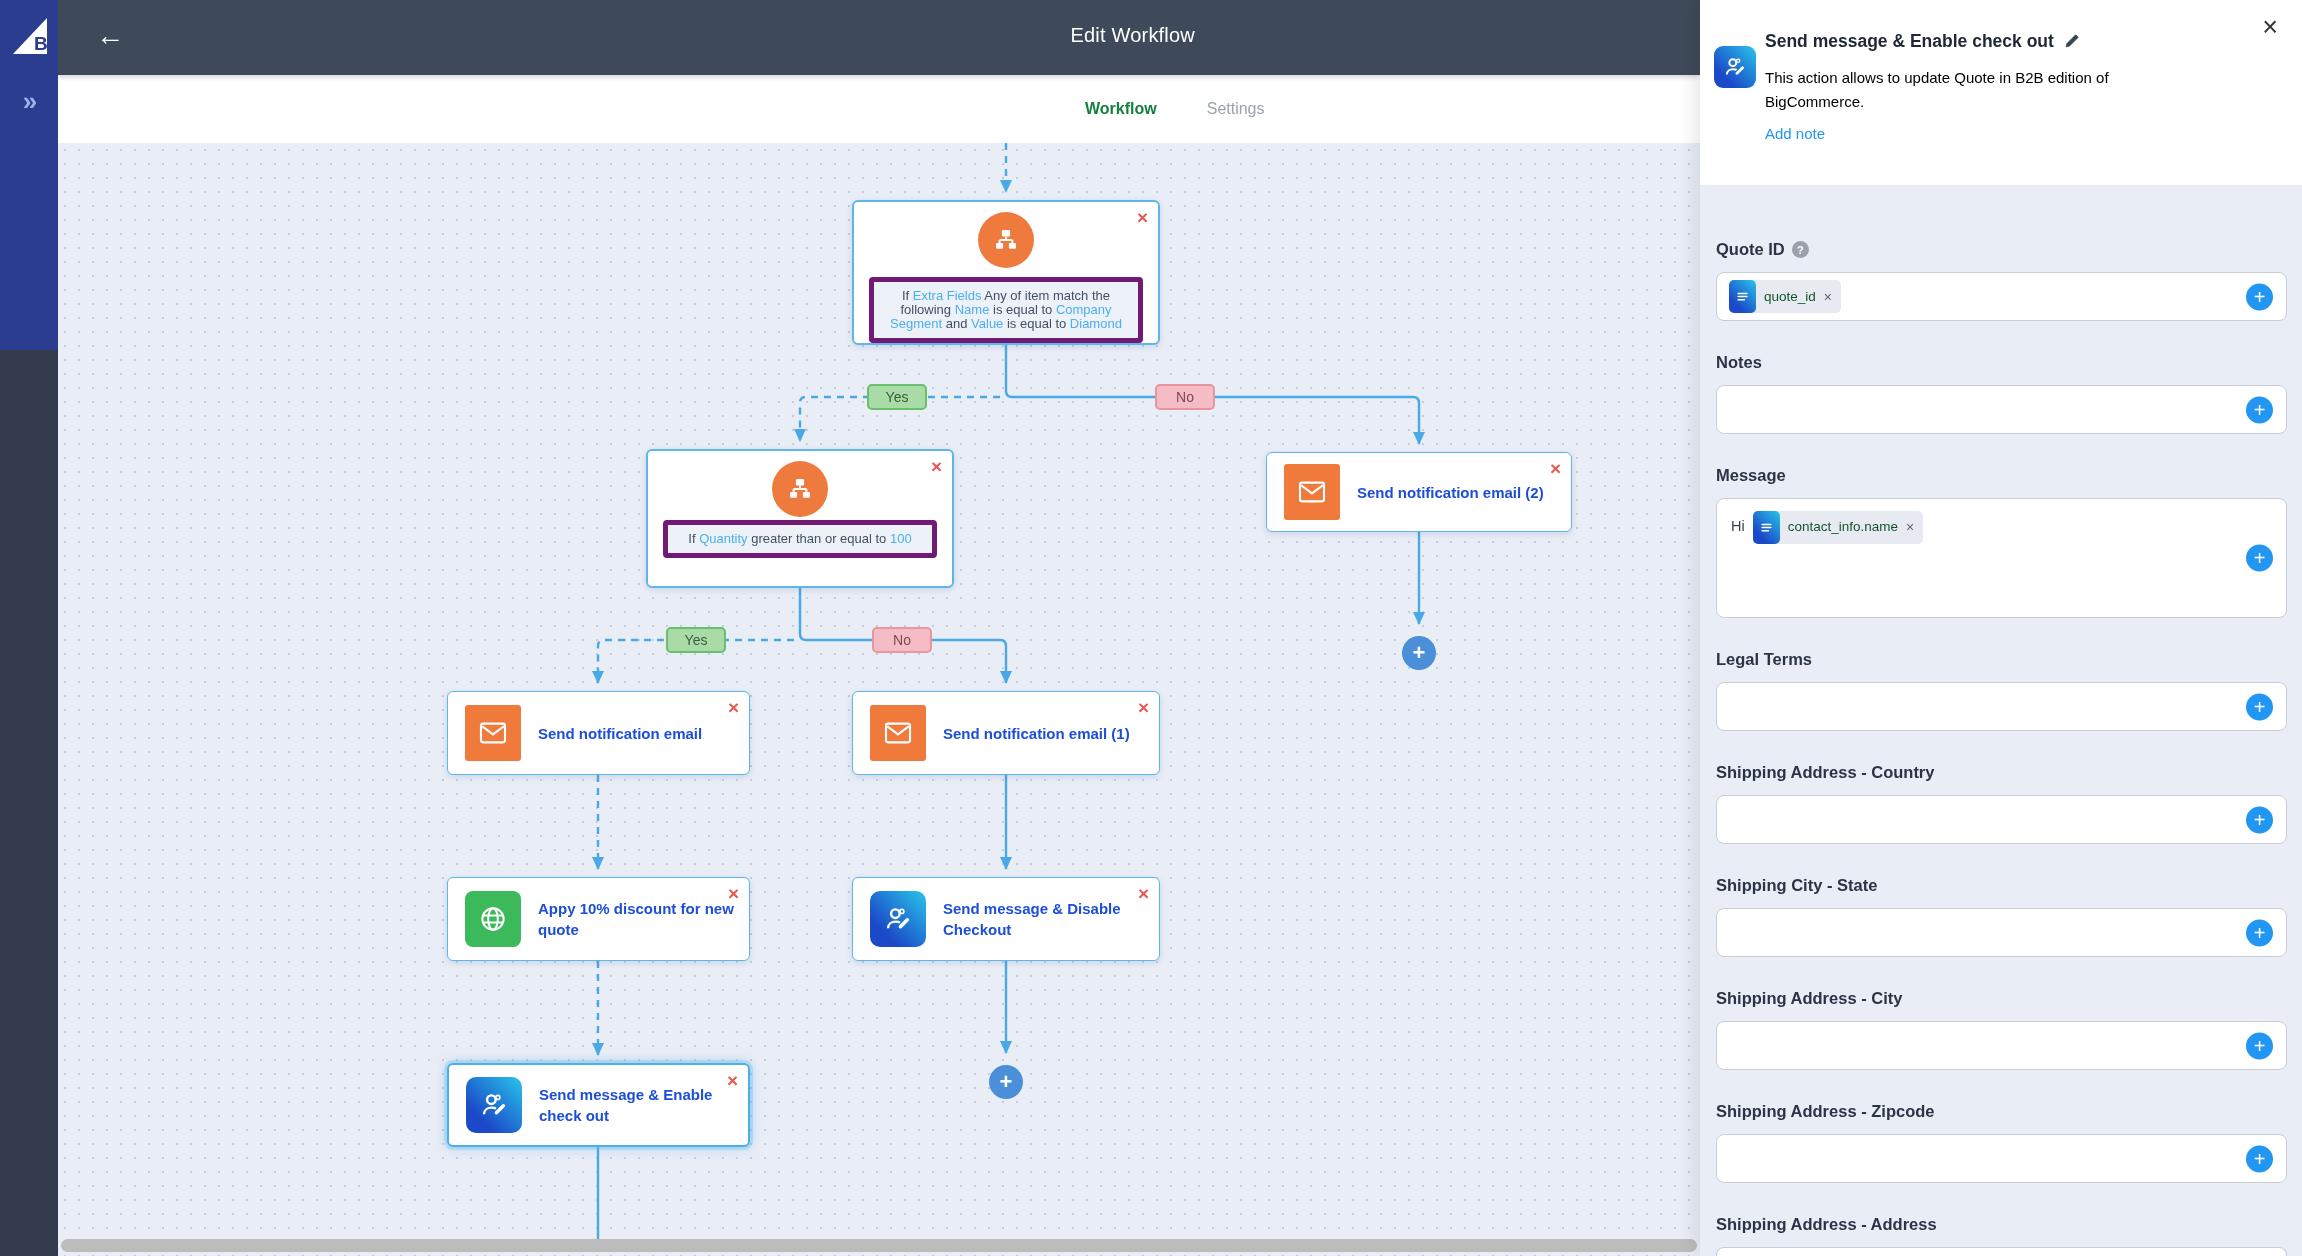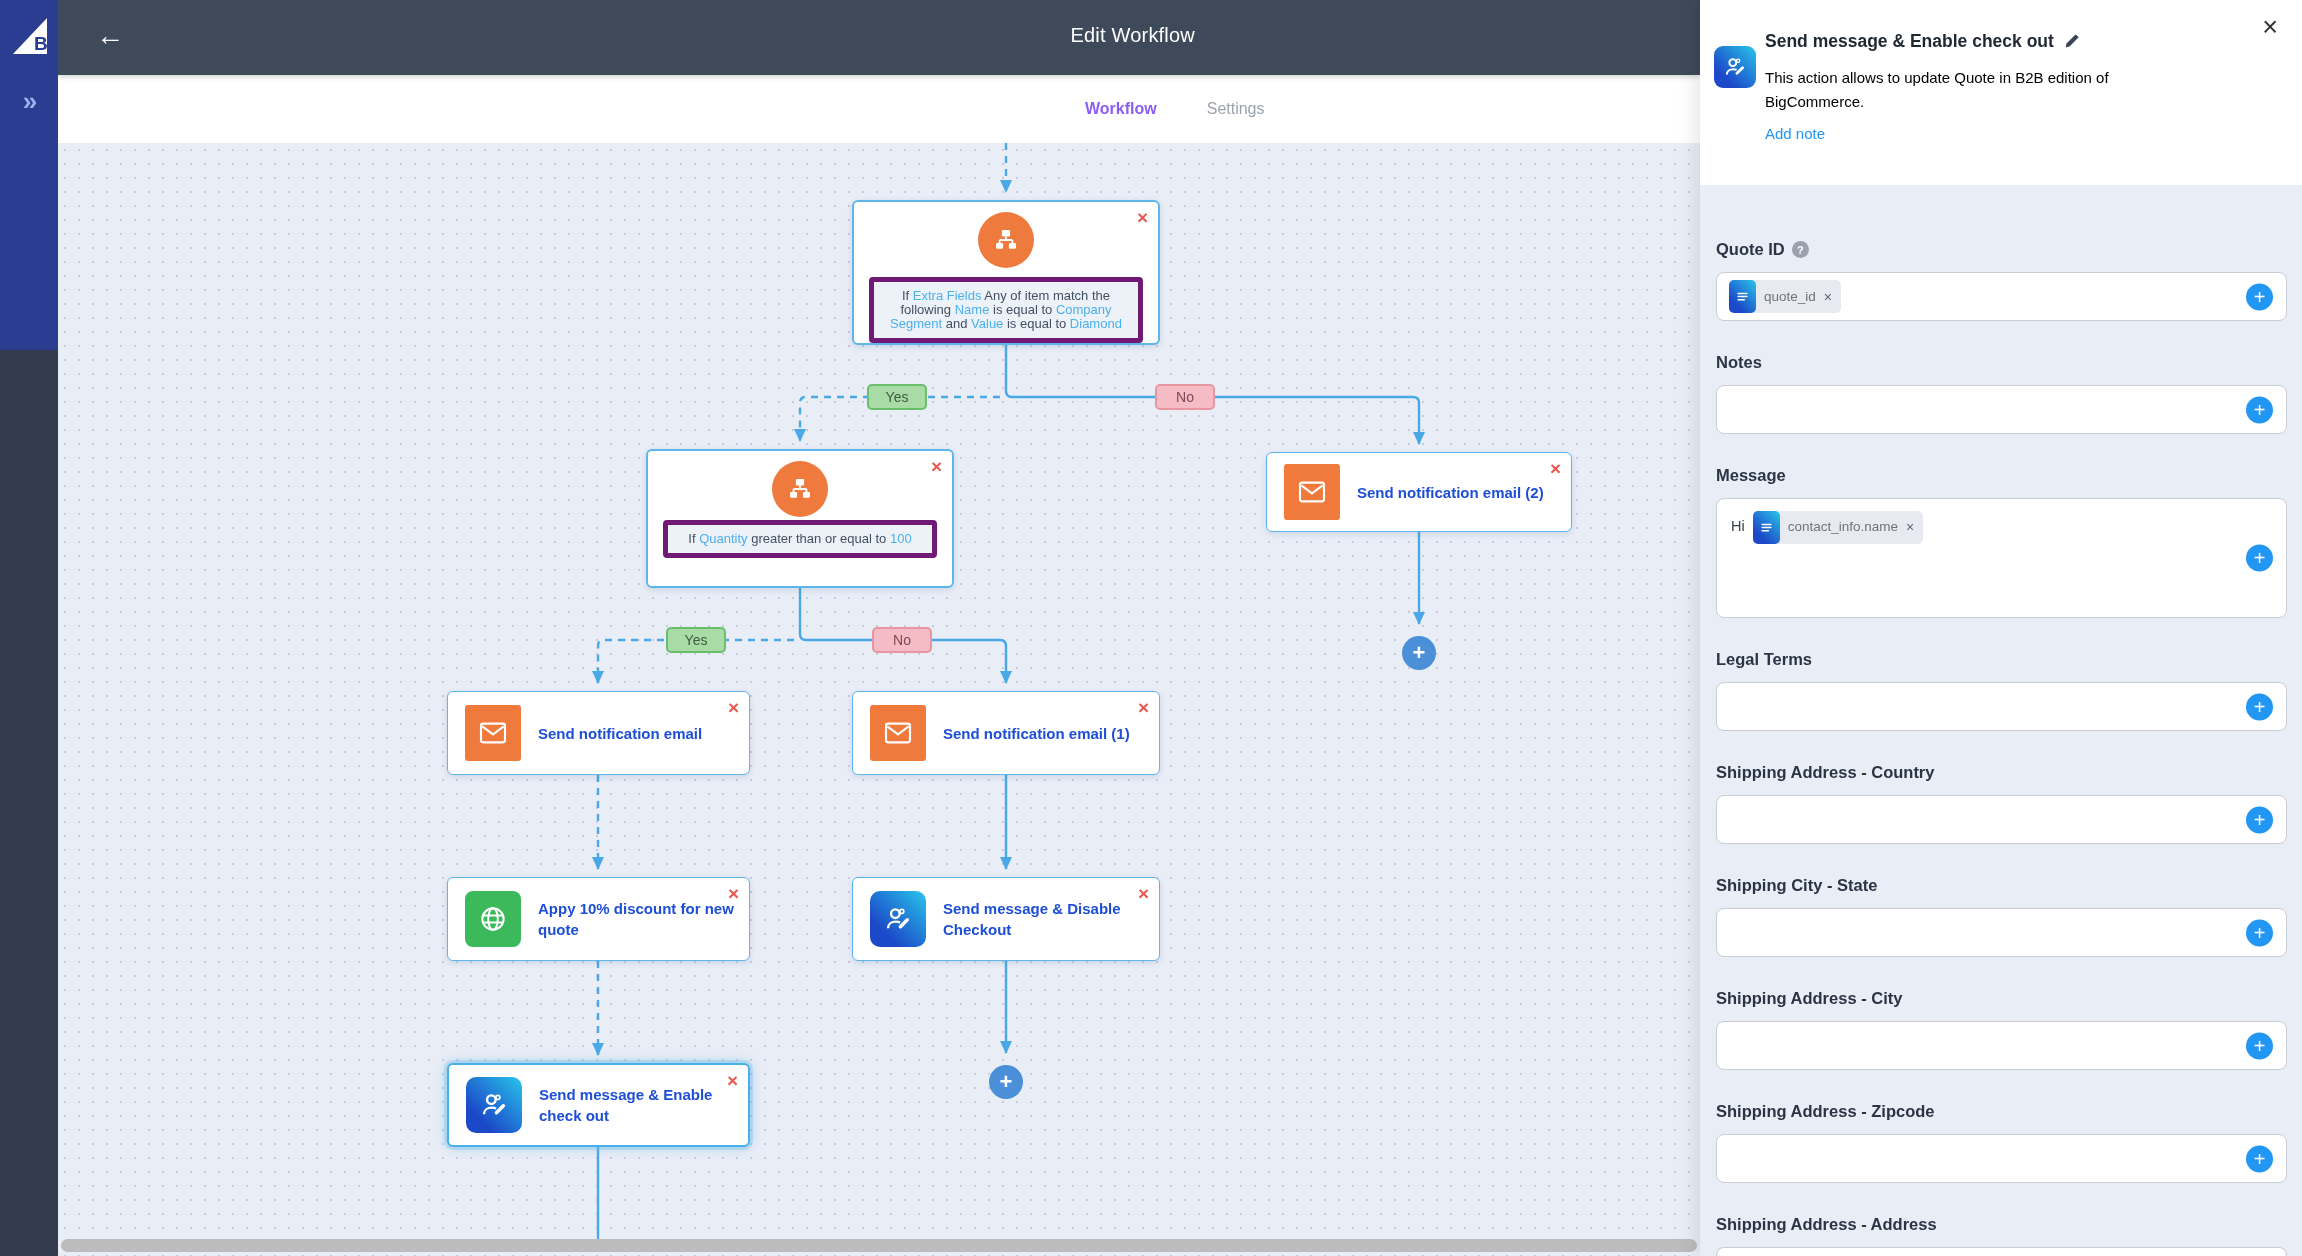--- a/index.html
+++ b/index.html
@@ -14,21 +14,21 @@
 
   
   .topbar { position:absolute; left:58px; top:0; width:1642px; height:75px; background:#3e4a59; box-shadow:0 2px 5px rgba(0,0,0,.18); z-index:10; }
   .back-btn { position:absolute; left:38px; top:20px; color:#fff; font-size:28px; line-height:32px; cursor:pointer; }
   .topbar-title { position:absolute; left:817px; top:24px; width:320px; text-align:right; color:#fff; font-size:20px; font-weight:500; letter-spacing:.2px; }
 
   
   .tabbar { position:absolute; left:58px; top:75px; width:1642px; height:68px; background:#fff; z-index:9; }
   .tabs { position:absolute; left:1027px; top:0; height:68px; display:flex; gap:50px; align-items:center; }
   .tab { font-size:16px; cursor:pointer; }
-  .tab.active { color:#8b5cf6; font-weight:700; }
+  .tab.active { color:#15803d; font-weight:700; }
   .tab.inactive { color:#9aa3ad; font-weight:400; }
 
   
   .canvas { position:absolute; left:58px; top:143px; width:1642px; height:1113px;
     background-color:#e9edf6;
     background-image:radial-gradient(#c3cbdc 1.2px, transparent 1.3px);
     background-size:14px 14px; overflow:hidden; }
   .connectors { position:absolute; left:0; top:0; width:1642px; height:1113px; }
 
   .node { position:absolute; background:#fff; border:2px solid #5fb6e8; border-radius:6px; box-shadow:0 2px 6px rgba(70,110,160,.18); }
@@ -67,21 +67,21 @@
 
   .panel-body { padding-top:23px; }
   .field { margin:0 15px 0 16px; }
   .field + .field { margin-top:31px; }
   .field-label { display:flex; align-items:center; gap:7px; font-size:16.5px; font-weight:700; color:#2b3445; margin-bottom:13px;margin-top:32px; }
   .help-icon { width:17px; height:17px; border-radius:50%; background:#9aa1ad; color:#fff; font-size:11px; font-weight:700; display:flex; align-items:center; justify-content:center; cursor:pointer; }
   .pinput { position:relative; background:#fff; border:1px solid #c9cdd6; border-radius:8px; height:49px; display:flex; align-items:center; padding:0 52px 0 12px; }
   .add-btn { position:absolute; right:13px; top:50%; transform:translateY(-50%); width:27px; height:27px; border-radius:50%; background:#2196f3; color:#fff; font-size:20px; line-height:25px; text-align:center; border:none; cursor:pointer; font-family:inherit; }
   .chip { display:inline-flex; align-items:center; background:#e7eaf1; border-radius:5px; height:33px; padding-right:9px; gap:8px; vertical-align:middle; }
   .chip-icon { width:27px; height:33px; border-radius:5px; background:linear-gradient(45deg,#1b49c8 25%,#29c5ea 100%); display:flex; align-items:center; justify-content:center; }
-  .chip-label { font-size:13.5px; color:#737373; }
+  .chip-label { font-size:13.5px; color:#14532d; }
   .chip-x { font-size:14px; color:#5f6570; cursor:pointer; }
   .msg-box { height:auto; min-height:120px; display:block; padding:10px 58px 12px 14px; font-size:14.5px; color:#39424e; line-height:34px; }
   .msg-box .chip { margin:0 4px; }
   .cutoff { height:10px; border-bottom:none; border-radius:8px 8px 0 0; }
 </style>
 </head>
 <body>
 
 <div class="app">
 

